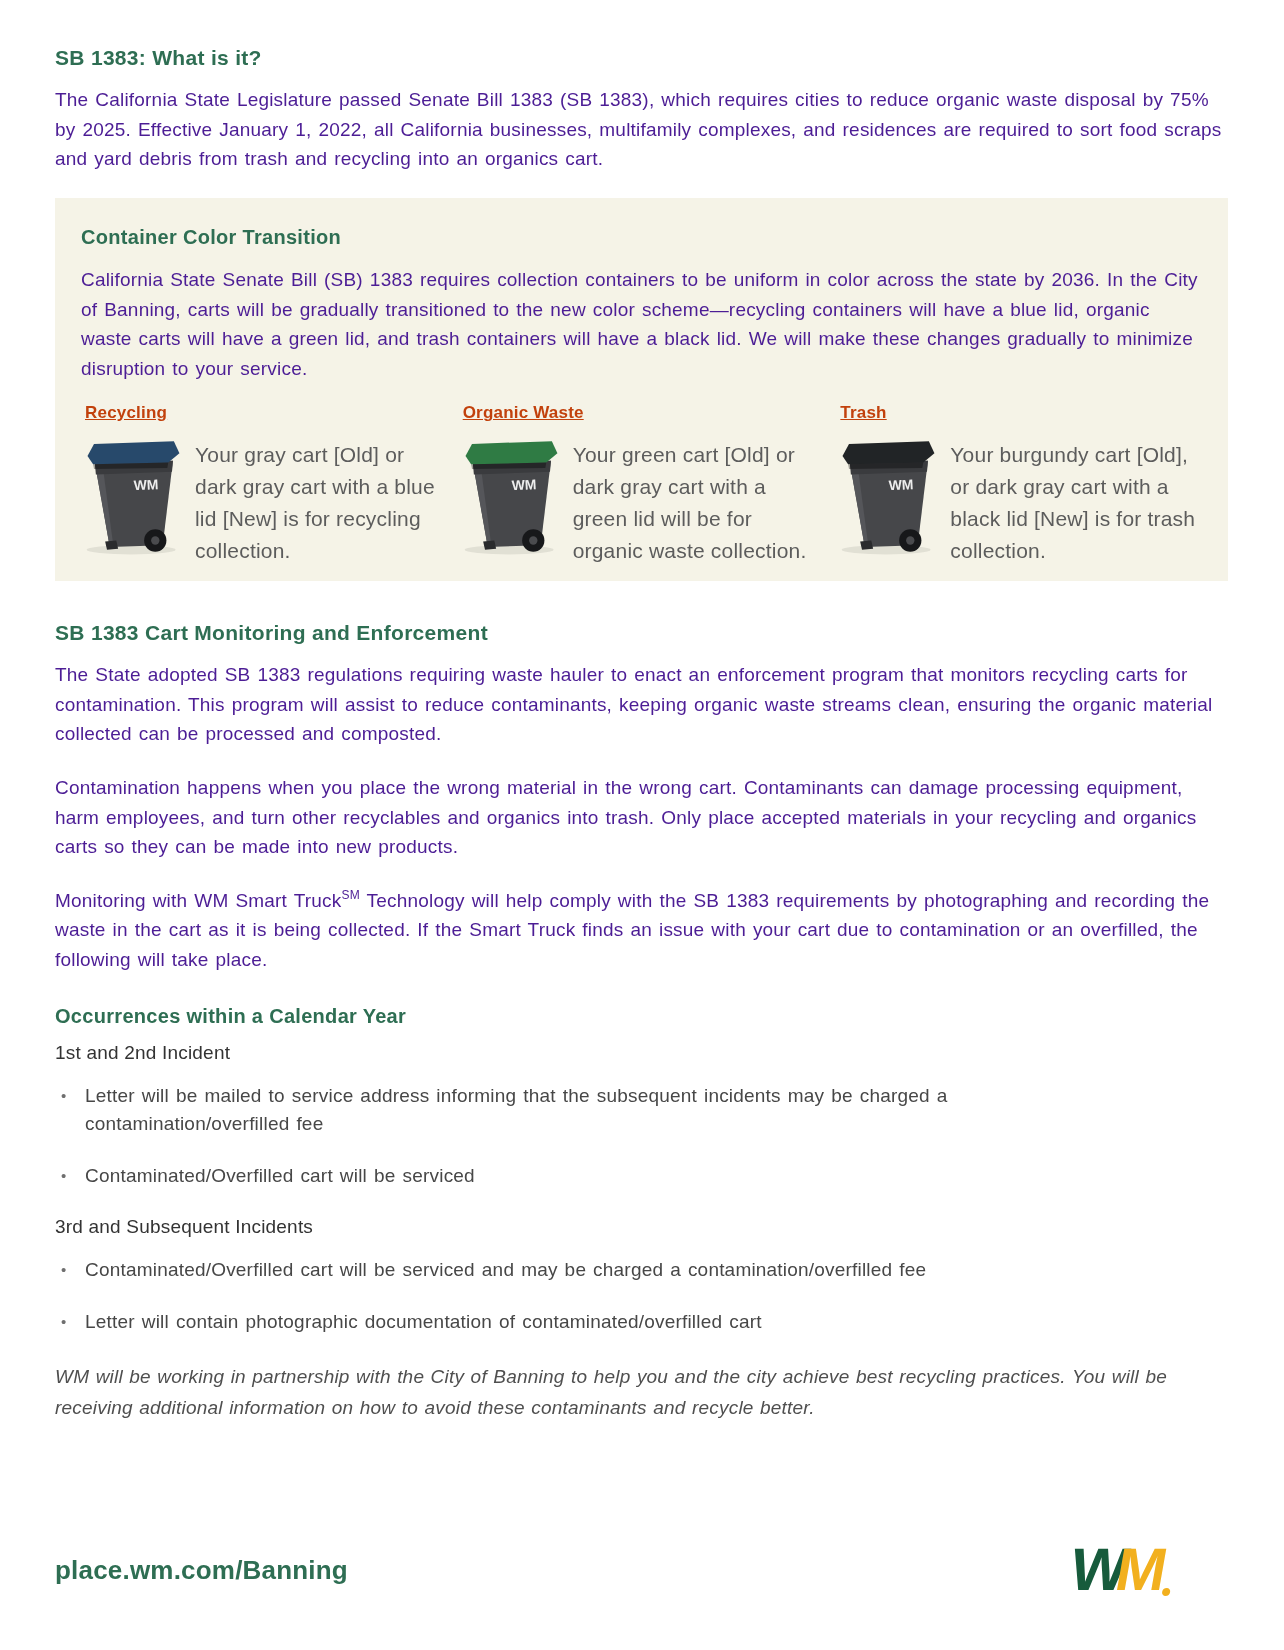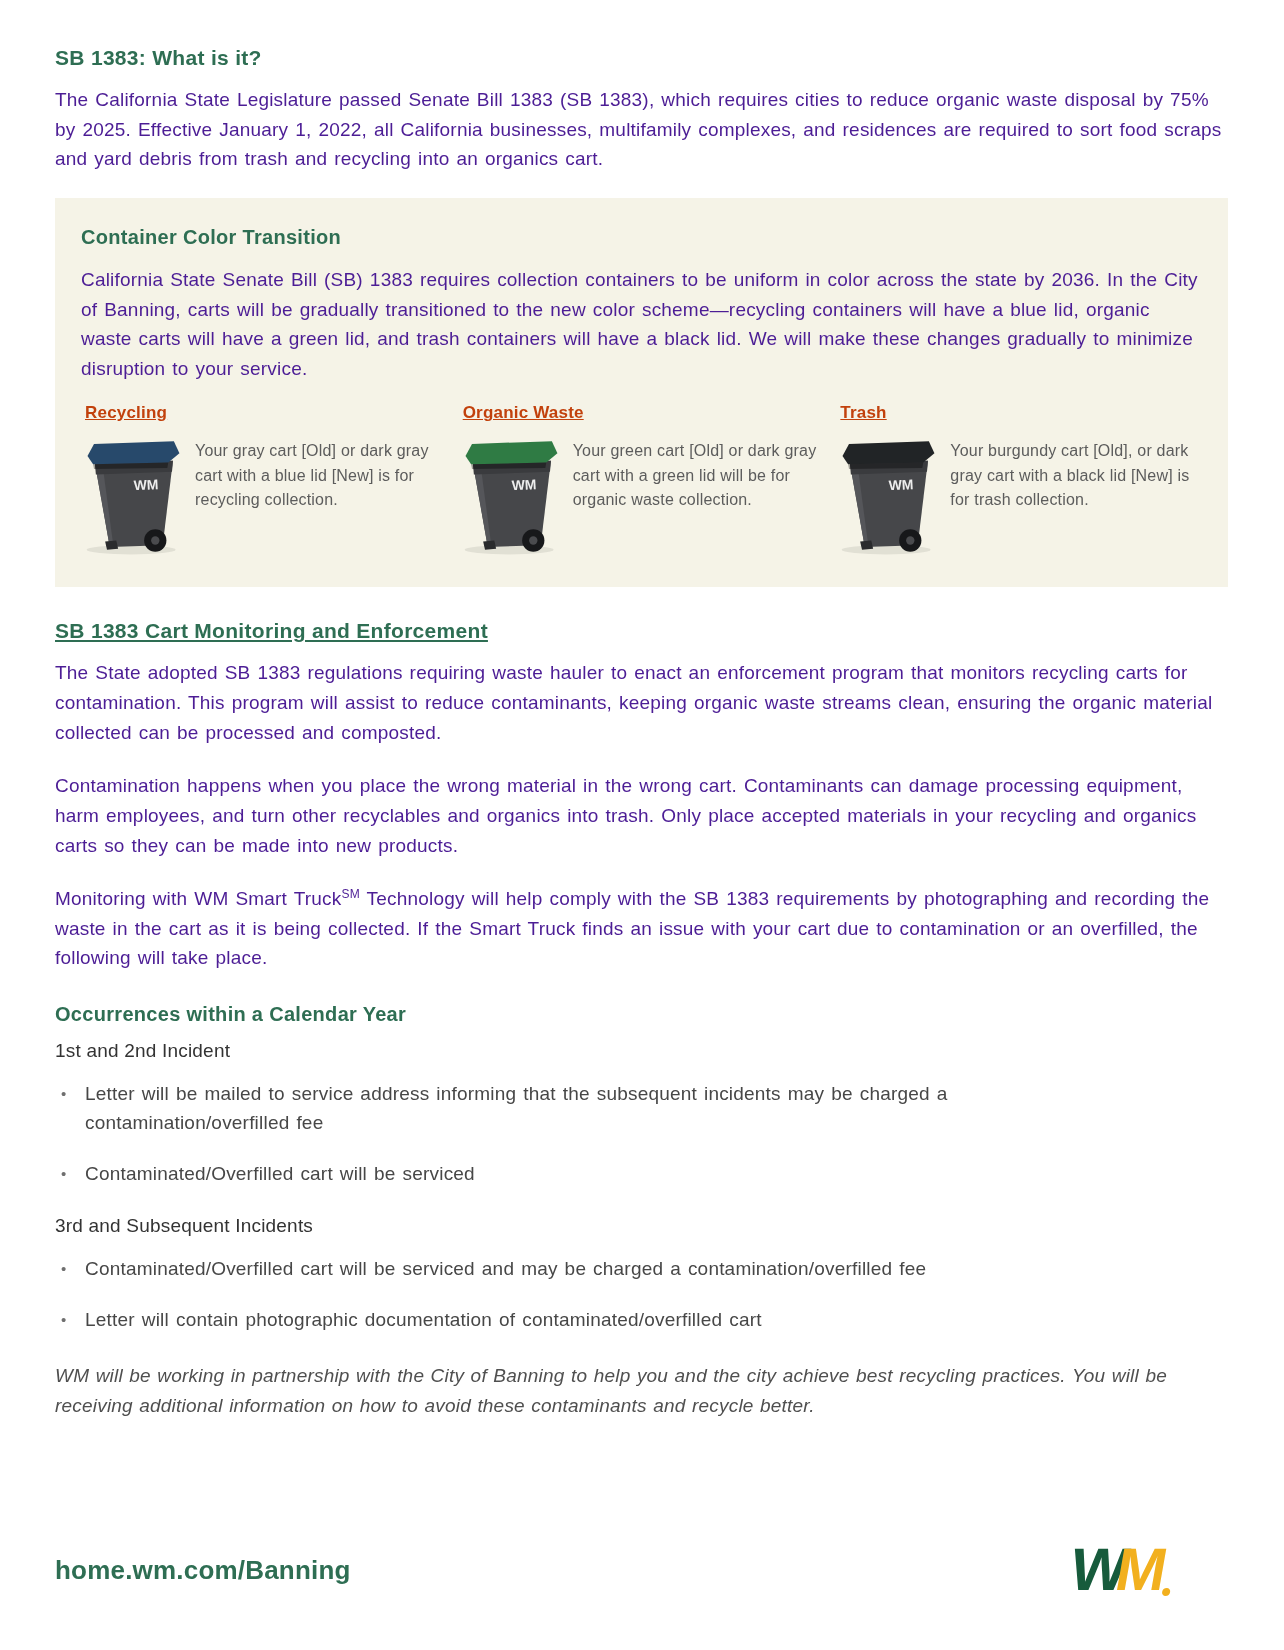--- a/index.html
+++ b/index.html
@@ -13,56 +13,56 @@
   }
   .content{padding:46px 54px 0 55px;width:1175px;}
 
   h1.section-title, h2.section-title{
     color:#2e6e53;
     font-size:21px;
     font-weight:bold;
     margin:0 0 15px 0;
     letter-spacing:.3px;
   }
-  h2.section-title{margin-top:32px;text-decoration:underline;}
+  h2.section-title{margin-top:40px;}
 
   p.body-text{
     font-size:19px;
     line-height:1.56;
     margin:0 0 24px 0;
     color:#4c1d95;
     letter-spacing:.2px;
     word-spacing:1.5px;
   }
 
   
   .color-box{
     background:#f5f3e7;
     margin-top:18px;
-    padding:28px 30px 30px 26px;
+    padding:28px 30px 14px 26px;
   }
   .color-box h2{
     color:#2e6e53;
     font-size:20px;
     font-weight:bold;
     margin:0 0 16px 0;
     letter-spacing:.3px;
   }
   .color-box p.body-text{margin-bottom:20px;}
 
   .carts{display:flex;gap:14px;margin-top:6px;}
   .cart-col{flex:1 1 0;}
   .cart-label{
     font-size:17px;font-weight:bold;color:#c2410c;
     margin:0 0 10px 4px;letter-spacing:.2px;text-decoration:underline;
   }
   .cart-row{display:flex;align-items:flex-start;}
   .cart-svg{flex:0 0 auto;}
   .cart-desc{
-    font-size:16px;line-height:1.52;color:#5c5c5c;
+    font-size:21px;line-height:1.52;color:#5c5c5c;
     margin:6px 0 0 10px;letter-spacing:.2px;
   }
 
   
   .sup{font-size:12px;vertical-align:super;line-height:0;margin-top:32px;}
 
   
   h3.occ-title{
     color:#2e6e53;font-size:20px;font-weight:bold;
     margin:30px 0 14px 0;letter-spacing:.3px;
@@ -214,20 +214,20 @@
       </div>
     <div class="bullet">
         <span class="bullet-text">Letter will contain photographic documentation of contaminated/overfilled cart</span>
       </div>
 
     <p class="closing-text">WM will be working in partnership with the City of Banning to help you and the city achieve best recycling practices. You will be receiving additional information on how to avoid these contaminants and recycle better.</p>
 
   </div>
 
   <div class="footer">
-    <a class="footer-link" href="#">home.wm.com/Banning</a>
+    <a class="footer-link" href="#">place.wm.com/Banning</a>
     <div class="wm-logo">
       <span class="logo-w">W</span>
       <span class="logo-m">M</span>
       <span class="logo-dot"></span>
     </div>
   </div>
 </div>
 
 </body></html>

